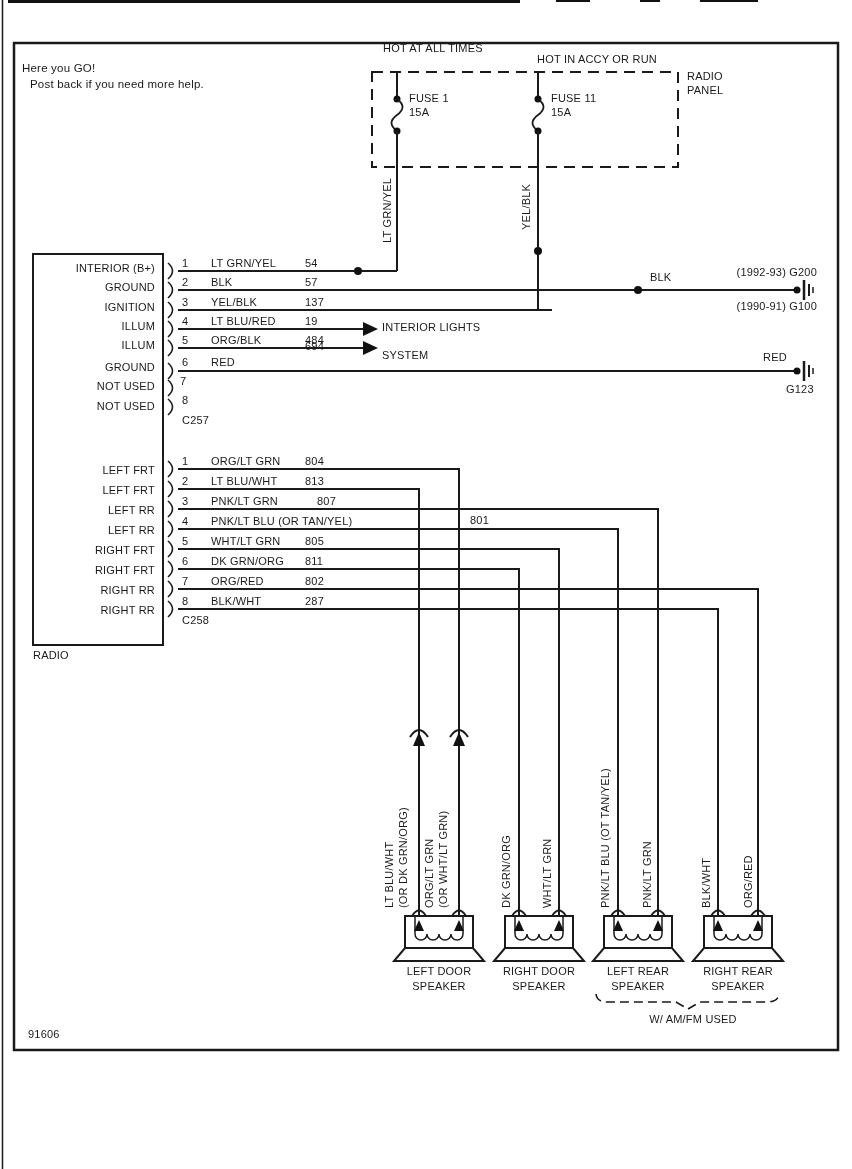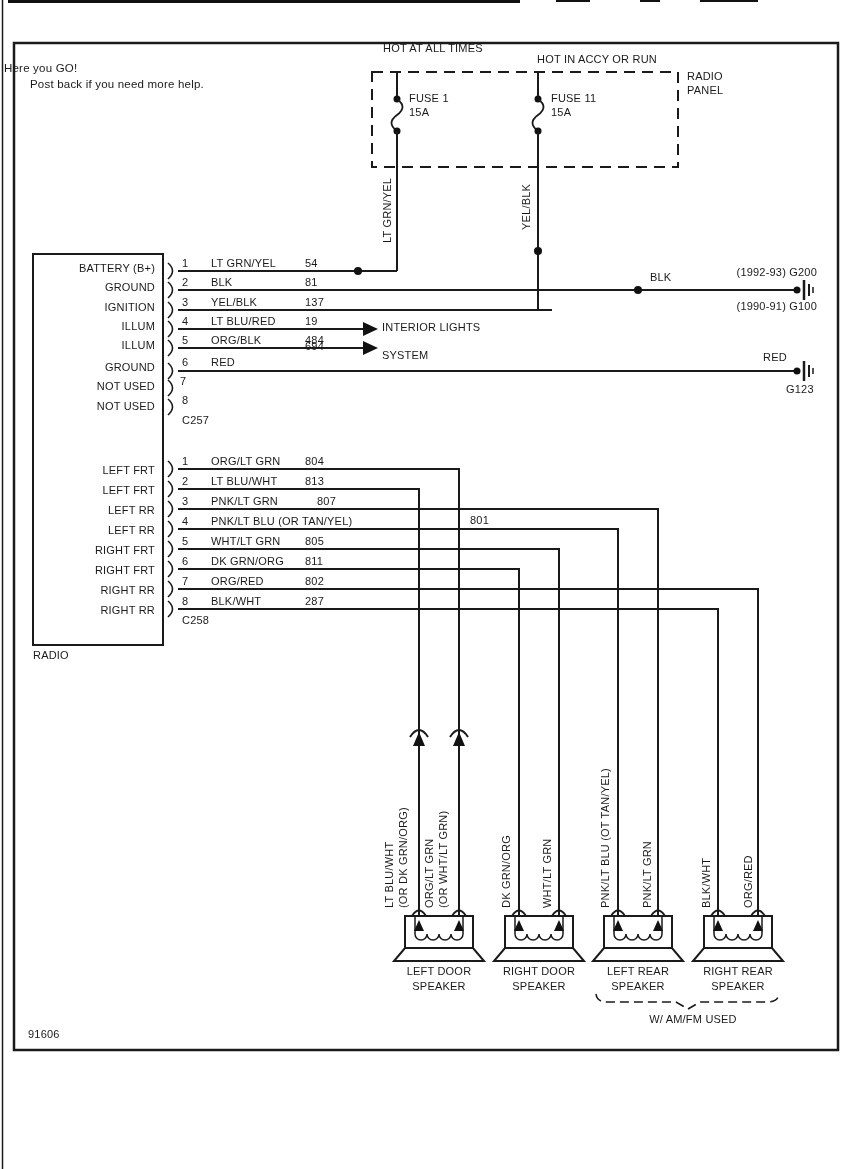--- a/index.html
+++ b/index.html
@@ -148,50 +148,50 @@
       <path d="M714,917 L714,934 a6,6 0 0 0 12,0 a6,6 0 0 0 12,0 a6,6 0 0 0 12,0 a6,6 0 0 0 12,0 L762,917" stroke-width="1.5"></path>
       <path d="M711,916 Q718,905 725,916" stroke-width="1.8"></path>
       <path d="M751,916 Q758,905 765,916" stroke-width="1.8"></path>
       <polygon points="718,920 713,931 723,931" fill="#111" stroke="none"></polygon>
       <polygon points="758,920 753,931 763,931" fill="#111" stroke="none"></polygon>
     </g>
 
     <path d="M596,994 q1,8 11,8 H676 l12,7 12,-7 H767 q11,0 12,-8" stroke-width="1.6" stroke-dasharray="9 5"></path>
   </svg>
 
-  <div class="t note" style="left:4px;top:62px">Here you GO!</div>
+  <div class="t note" style="left:22px;top:62px">Here you GO!</div>
   <div class="t note" style="left:30px;top:78px">Post back if you need more help.</div>
 
   <div class="t" style="left:383px;top:42px">HOT AT ALL TIMES</div>
   <div class="t" style="left:537px;top:53px">HOT IN ACCY OR RUN</div>
   <div class="t" style="left:687px;top:70px">RADIO</div>
   <div class="t" style="left:687px;top:84px">PANEL</div>
   <div class="t" style="left:409px;top:92px">FUSE 1</div>
   <div class="t" style="left:409px;top:106px">15A</div>
   <div class="t" style="left:551px;top:92px">FUSE 11</div>
   <div class="t" style="left:551px;top:106px">15A</div>
 
   <div class="t vl" style="left:381px;top:243px">LT GRN/YEL</div>
   <div class="t vl" style="left:520px;top:230px">YEL/BLK</div>
 
-  <div class="t tr" style="left:35px;top:262px;width:120px">BATTERY (B+)</div>
+  <div class="t tr" style="left:35px;top:262px;width:120px">INTERIOR (B+)</div>
   <div class="t tr" style="left:35px;top:281px;width:120px">GROUND</div>
   <div class="t tr" style="left:35px;top:301px;width:120px">IGNITION</div>
   <div class="t tr" style="left:35px;top:320px;width:120px">ILLUM</div>
   <div class="t tr" style="left:35px;top:339px;width:120px">ILLUM</div>
   <div class="t tr" style="left:35px;top:361px;width:120px">GROUND</div>
   <div class="t tr" style="left:35px;top:380px;width:120px">NOT USED</div>
   <div class="t tr" style="left:35px;top:400px;width:120px">NOT USED</div>
 
   <div class="t" style="left:182px;top:257px">1</div>
   <div class="t" style="left:211px;top:257px">LT GRN/YEL</div>
   <div class="t" style="left:305px;top:257px">54</div>
   <div class="t" style="left:182px;top:276px">2</div>
   <div class="t" style="left:211px;top:276px">BLK</div>
-  <div class="t" style="left:305px;top:276px">81</div>
+  <div class="t" style="left:305px;top:276px">57</div>
   <div class="t" style="left:182px;top:296px">3</div>
   <div class="t" style="left:211px;top:296px">YEL/BLK</div>
   <div class="t" style="left:305px;top:296px">137</div>
   <div class="t" style="left:182px;top:315px">4</div>
   <div class="t" style="left:211px;top:315px">LT BLU/RED</div>
   <div class="t" style="left:305px;top:315px">19</div>
   <div class="t" style="left:182px;top:334px">5</div>
   <div class="t" style="left:211px;top:334px">ORG/BLK</div>
   <div class="t" style="left:305px;top:334px">484</div>
   <div class="t" style="left:182px;top:356px">6</div>

